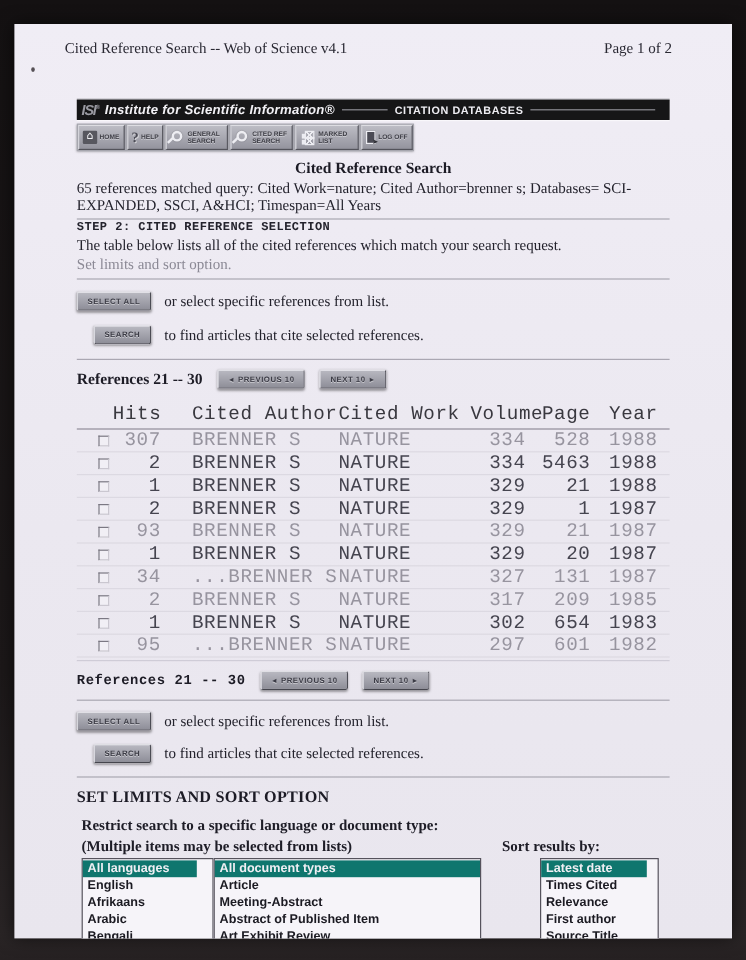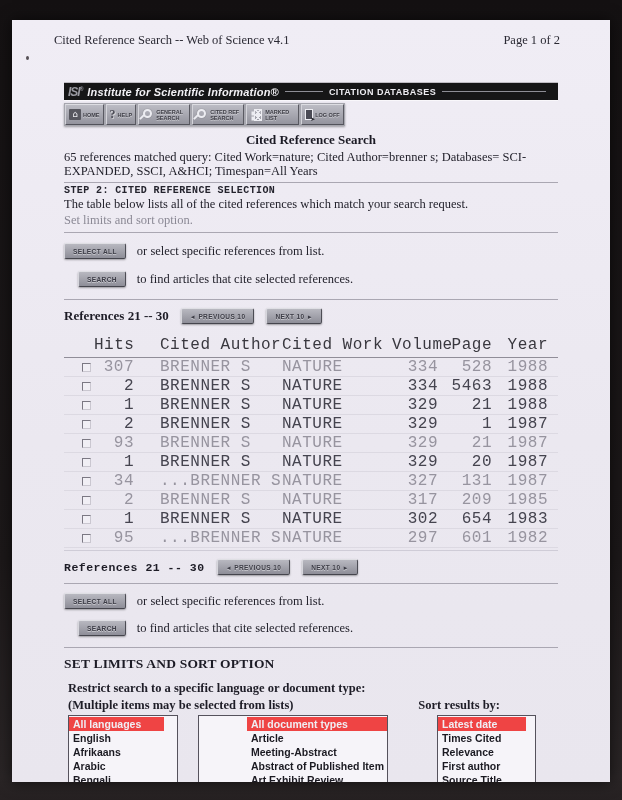--- a/index.html
+++ b/index.html
@@ -97,23 +97,23 @@
 
   
   .limits-head { margin-top:8px; font-size:13.5px; font-weight:bold; color:#1c1b25; letter-spacing:.2px; }
   .restrict { margin-top:9px; margin-left:4px; font-size:12.5px; font-weight:bold; color:#1e1d27; }
   .sublabels { display:flex; margin-top:2px; margin-left:4px; font-size:12.5px; font-weight:bold; color:#1e1d27; }
   .sort-label { margin-left:auto; margin-right:58px; }
   .lists { display:flex; margin-top:2px; margin-left:4px; }
   .listbox { border:1px solid #55525c; background:#f6f4f9; padding:1px 0;
     font-family:"Liberation Sans",sans-serif; font-weight:bold; font-size:10.5px; }
   .listbox .opt { line-height:14px; padding:0 4px; color:#1b1a22; white-space:nowrap; cursor:pointer; }
-  .listbox .opt.sel { background:#ef4444; color:#f0eff4; }
+  .listbox .opt.sel { background:#0f766e; color:#f0eff4; }
   .box-lang { width:110px; }
-  .box-doc  { width:190px; margin-left:20px;padding-left:48px; }
+  .box-doc  { width:223px; margin-left:0; }
   .box-sort { width:99px; margin-left:49px; }
   .box-lang .opt.sel { margin-right:13px; }
   .box-sort .opt.sel { margin-right:9px; }
 </style>
 </head>
 <body>
 
 <div class="canvas">
   <div class="paper">
     <div class="speck"></div>

